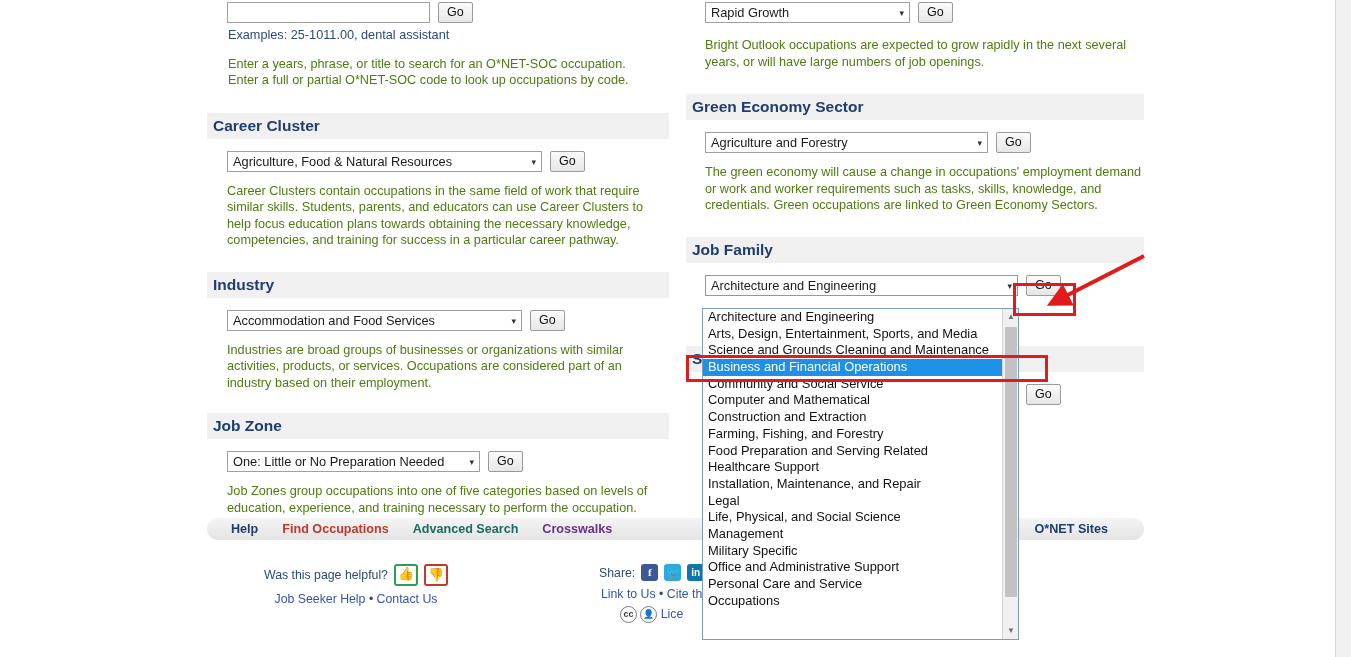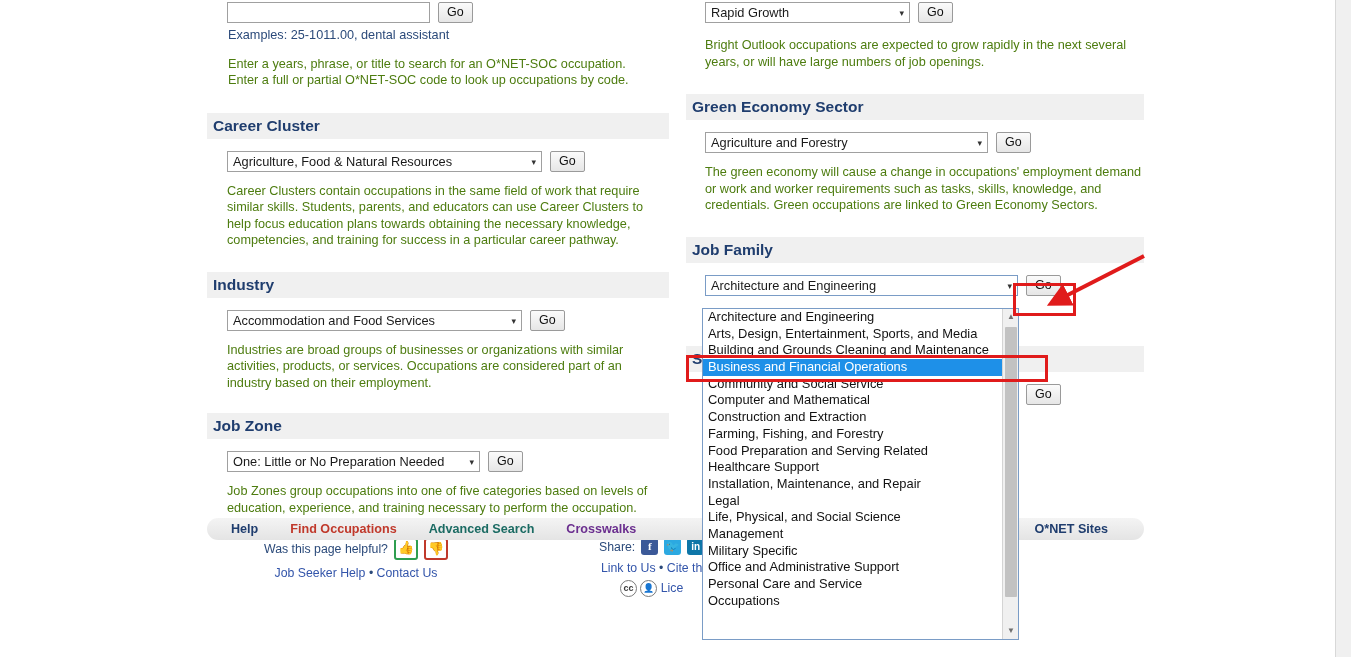--- a/index.html
+++ b/index.html
@@ -187,21 +187,21 @@
     width: 937px; height: 22px;
     background: linear-gradient(#f4f4f4, #e4e4e4);
     border-radius: 11px;
     z-index: 10;
   }
   #footer-nav .links {
     display: flex;
     align-items: center;
     height: 22px;
     padding-left: 24px;
-    gap: 32px;
+    gap: 24px;
     font-size: 12.6px;
     font-weight: bold;
     text-align: right;
   }
   #footer-nav a { text-decoration: none; cursor: pointer; }
   .fn-help  { color: #1f3d6e; }
   .fn-find  { color: #c0392b; }
   .fn-adv   { color: #1b6b63; }
   .fn-cross { color: #6b2f8f; }
   #onet-sites {
@@ -209,21 +209,21 @@
     right: 36px; top: 0;
     height: 22px; line-height: 22px;
     font-size: 12.6px; font-weight: bold;
     color: #1f3d6e;
     cursor: pointer;
   }
 
   
   #footer {
     position: absolute;
-    left: 207px; top: 534px;
+    left: 207px; top: 560px;
     width: 937px; height: 80px;
     font-size: 12.3px;
     color: #2b4a7a;
     z-index: 5;
   }
   .fb-block { position: absolute; }
   #fb-helpful { left: 57px; top: 4px; }
   #fb-share   { left: 392px; top: 4px; }
   #fb-right   { left: 700px; top: 4px; }
   .fb-line1 { display: flex; align-items: center; gap: 6px; white-space: nowrap; }
@@ -368,21 +368,21 @@
         <div class="gobtn">Go</div>
       </div>
       <div class="desc" style="margin-left:19px;max-width:452px;">hnology, engineering,</div>
     </div>
   </div>
 
   <div id="listbox">
     <div class="opts" id="listbox-options">
         <div class="opt">Architecture and Engineering</div>
         <div class="opt">Arts, Design, Entertainment, Sports, and Media</div>
-        <div class="opt">Building and Grounds Cleaning and Maintenance</div>
+        <div class="opt">Science and Grounds Cleaning and Maintenance</div>
         <div class="opt selected">Business and Financial Operations</div>
         <div class="opt">Community and Social Service</div>
         <div class="opt">Computer and Mathematical</div>
         <div class="opt">Construction and Extraction</div>
         <div class="opt">Farming, Fishing, and Forestry</div>
         <div class="opt">Food Preparation and Serving Related</div>
         <div class="opt">Healthcare Support</div>
         <div class="opt">Installation, Maintenance, and Repair</div>
         <div class="opt">Legal</div>
         <div class="opt">Life, Physical, and Social Science</div>

